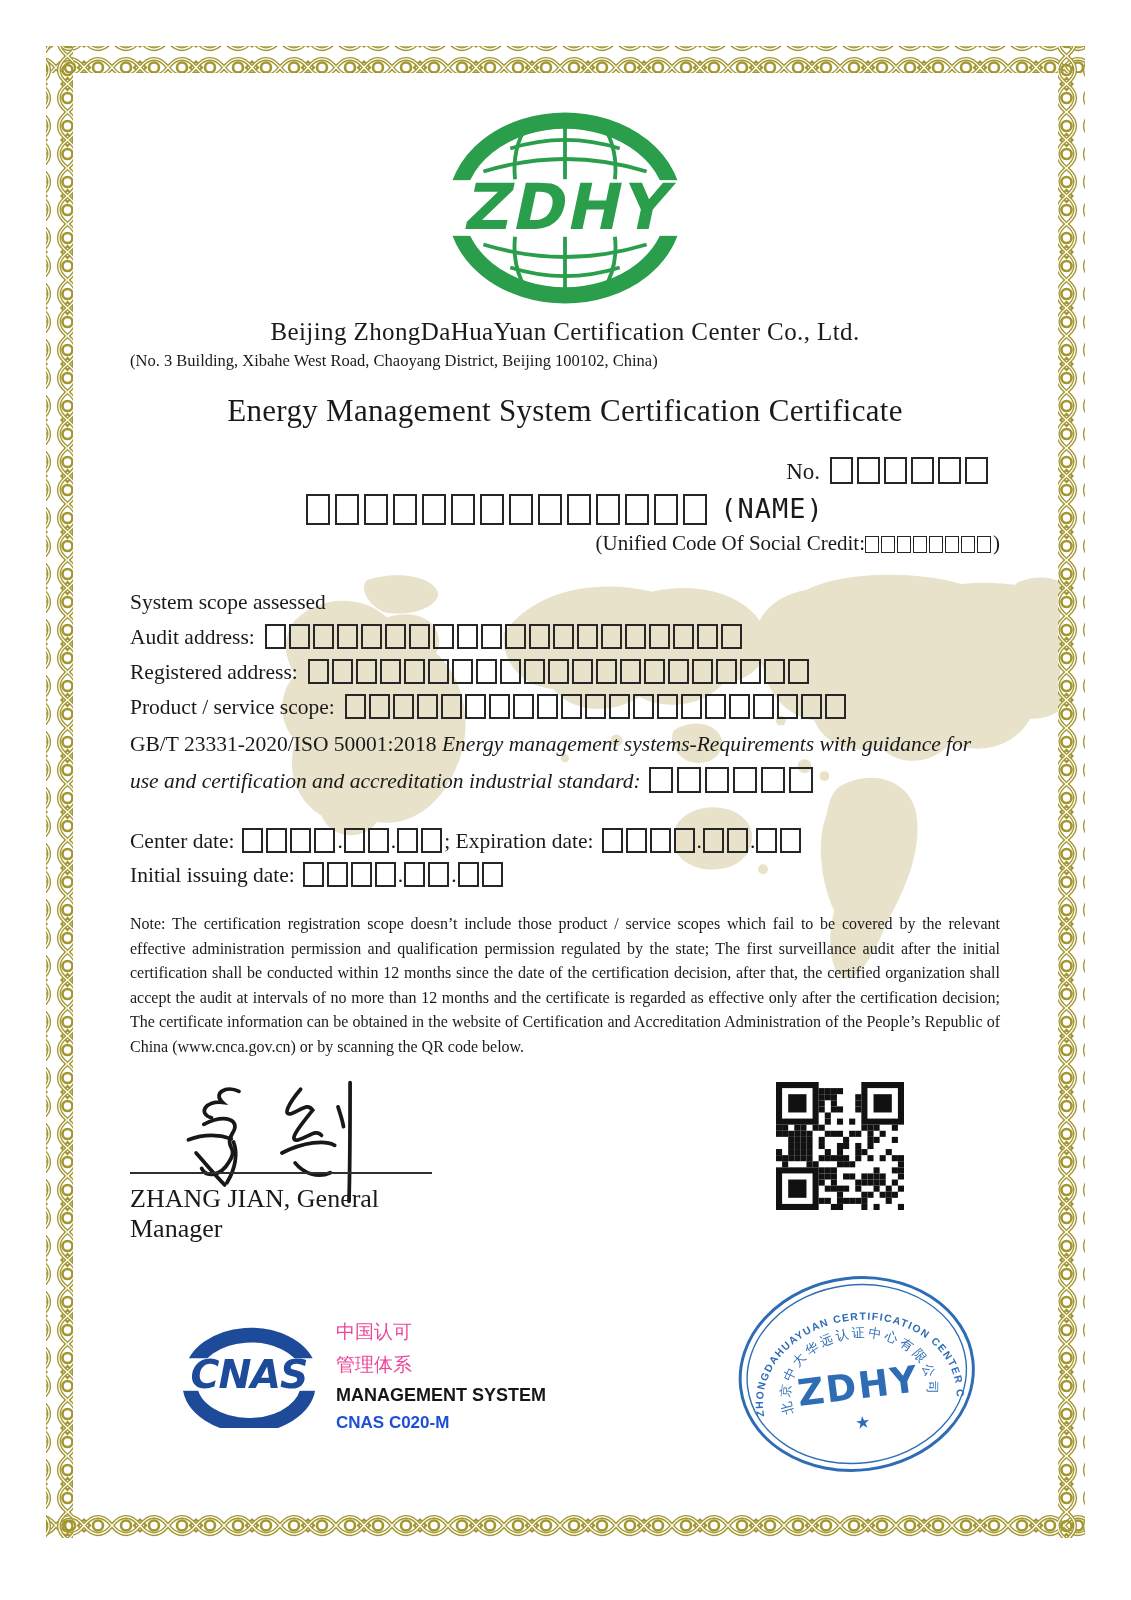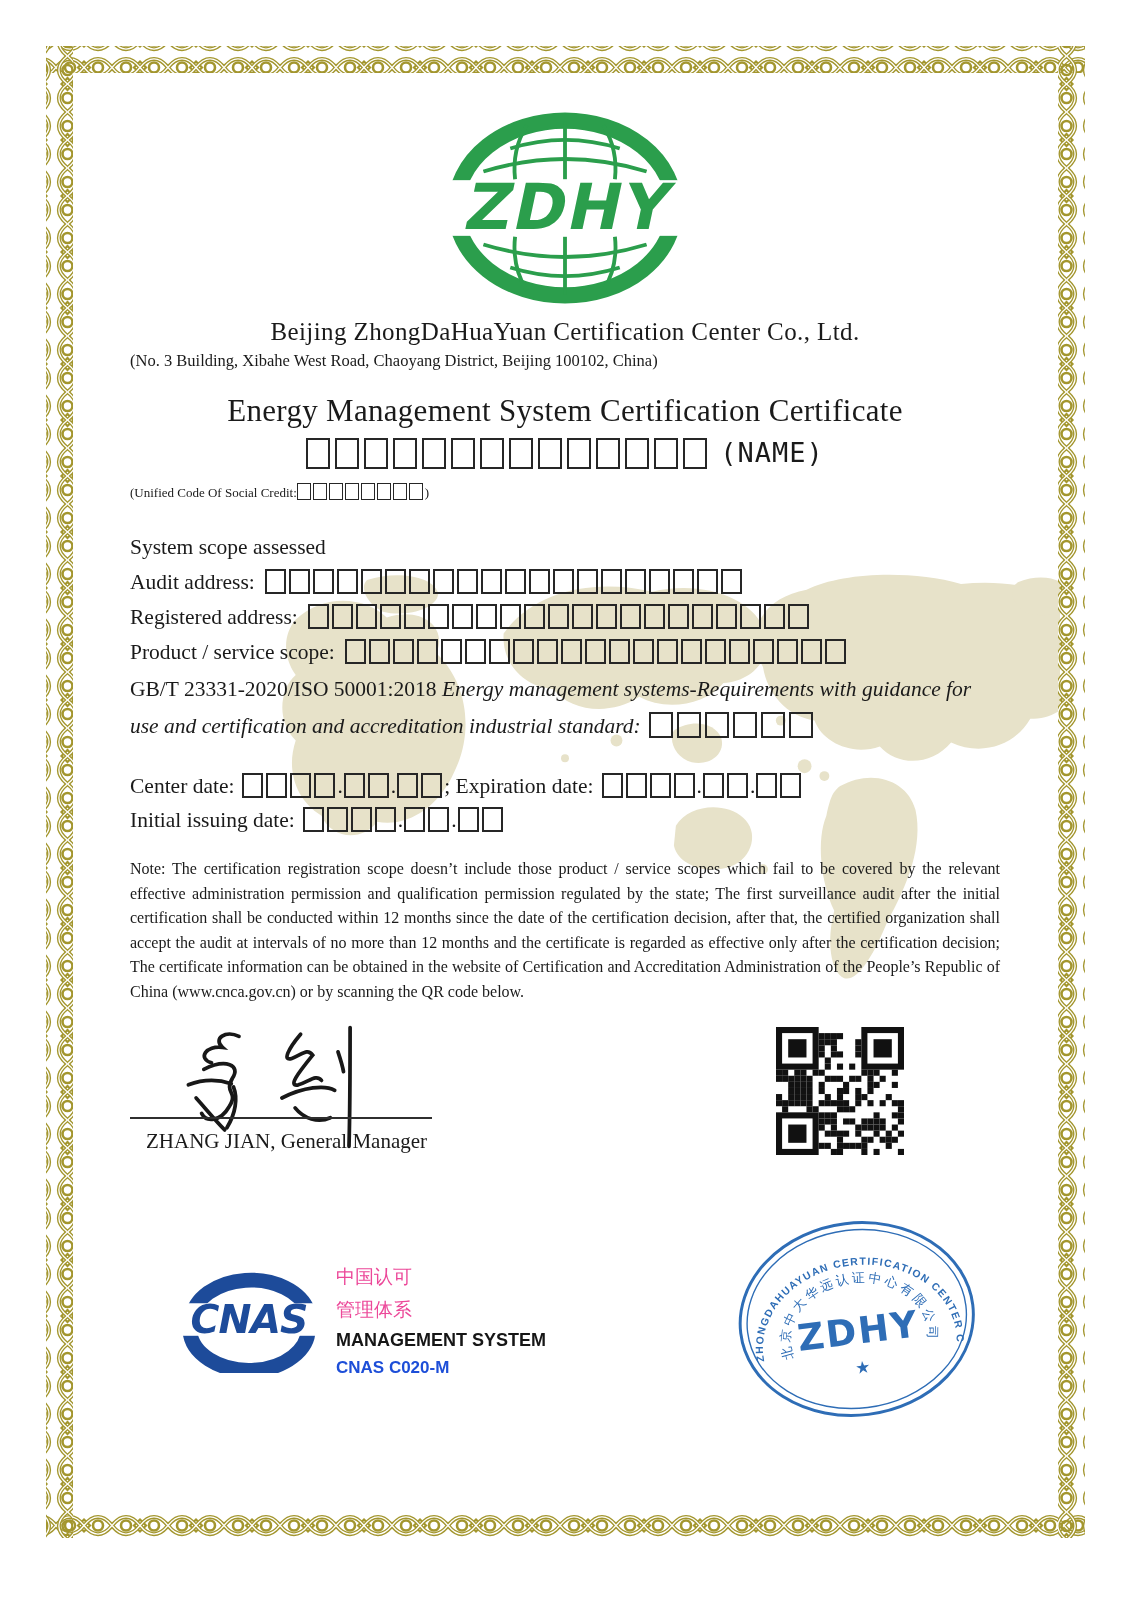--- a/index.html
+++ b/index.html
@@ -18,21 +18,21 @@
 
   .no-row{text-align:right;margin-top:28px;font-size:23px;padding-right:8px;}
   .no-row .boxes{margin-left:10px;}
   .no-row .box{width:23px;height:27px;margin-right:4px;vertical-align:-5px;}
 
   .name-row{text-align:center;margin-top:8px;white-space:nowrap;}
   .name-row .box{width:24px;height:31px;margin-right:5px;border-width:2.5px;vertical-align:-6px;}
   .name-suffix{font-family:"DejaVu Sans Mono",monospace;font-weight:normal;font-size:27px;
                letter-spacing:1px;margin-left:8px;vertical-align:1px;}
 
-  .credit-row{text-align:left;margin-top:14px;font-size:13px;}
+  .credit-row{text-align:right;margin-top:6px;font-size:21px;}
   .credit-row .box{width:14px;height:17px;border-width:1.5px;margin-right:2px;vertical-align:-3px;}
 
   .scope-heading{margin-top:34px;font-size:21.5px;}
   .scope-row{margin-top:9px;font-size:21.5px;}
   .scope-row .boxes{margin-left:10px;}
   .scope-row .box{width:21px;height:25px;margin-right:3px;vertical-align:-5px;}
 
   .conformity-line1{margin:38px 0 0;font-size:21.5px;}
   .standard-line{margin:6px 0 0;font-size:21.5px;line-height:1.72;}
   .standard-line em{font-style:italic;}
@@ -44,21 +44,21 @@
   .date-line .box{width:21px;height:25px;margin-right:2px;margin-left:1px;vertical-align:-5px;}
   .date-line .first{margin-left:0;}
   .initial-line{margin-top:8px;}
 
   .note{margin:24px 0 0;font-size:16px;line-height:1.54;text-align:justify;}
 
   .sig-qr-row{display:flex;justify-content:space-between;align-items:flex-start;margin-top:14px;height:150px;}
   .sig-block{position:relative;width:330px;height:150px;}
   .sig-scribble{position:absolute;left:38px;top:2px;}
   .sig-line{position:absolute;left:0;top:98px;width:302px;border-top:2px solid #2f2f2f;}
-  .sig-name{position:absolute;left:16px;top:110px;font-size:21px;}
+  .sig-name{position:absolute;left:0;top:110px;font-size:26px;}
   .qr{margin-right:96px;margin-top:8px;}
 
   .bottom-row{display:flex;justify-content:space-between;align-items:center;margin-top:46px;}
   .cnas-block{display:flex;align-items:center;gap:18px;margin-left:50px;}
   .cnas-lines{font-family:"DejaVu Sans",sans-serif;}
   .cnas-cn{font-size:19px;margin-bottom:7px;color:#ec4899;}
   .cnas-en{font-family:"Liberation Sans","DejaVu Sans",sans-serif;font-weight:bold;font-size:18px;margin-bottom:7px;color:#161616;}
   .cnas-code{font-family:"Liberation Sans","DejaVu Sans",sans-serif;font-weight:bold;font-size:17px;color:#1d4ed8;}
   .stamp-wrap{margin-right:18px;transform:rotate(-7deg);}
 </style>
@@ -145,20 +145,23 @@
         </g>
         <rect x="-6" y="71" width="262" height="58" fill="#ffffff"></rect>
         <text transform="translate(125,122) skewX(-12)" text-anchor="middle" font-family="'DejaVu Sans',sans-serif" font-weight="bold" font-size="66" letter-spacing="2" fill="#2b9e4c">ZDHY</text>
       </svg>
     </div>
 
     <div class="org-name">Beijing ZhongDaHuaYuan Certification Center Co., Ltd.</div>
     <div class="org-addr">(No. 3 Building, Xibahe West Road, Chaoyang District, Beijing 100102, China)</div>
     <h1 class="title">Energy Management System Certification Certificate</h1>
 
+    <div class="no-row">
+      <span>No.</span><span class="boxes"><span class="box"></span><span class="box"></span><span class="box"></span><span class="box"></span><span class="box"></span><span class="box"></span></span>
+    </div>
 
     <div class="name-row">
       <span class="boxes"><span class="box"></span><span class="box"></span><span class="box"></span><span class="box"></span><span class="box"></span><span class="box"></span><span class="box"></span><span class="box"></span><span class="box"></span><span class="box"></span><span class="box"></span><span class="box"></span><span class="box"></span><span class="box"></span></span><span class="name-suffix">(NAME)</span>
     </div>
 
     <div class="credit-row">
       <span>(Unified Code Of Social Credit:</span><span class="boxes"><span class="box"></span><span class="box"></span><span class="box"></span><span class="box"></span><span class="box"></span><span class="box"></span><span class="box"></span><span class="box"></span></span><span>)</span>
     </div>
 
     <div class="scope-heading">System scope assessed</div>

